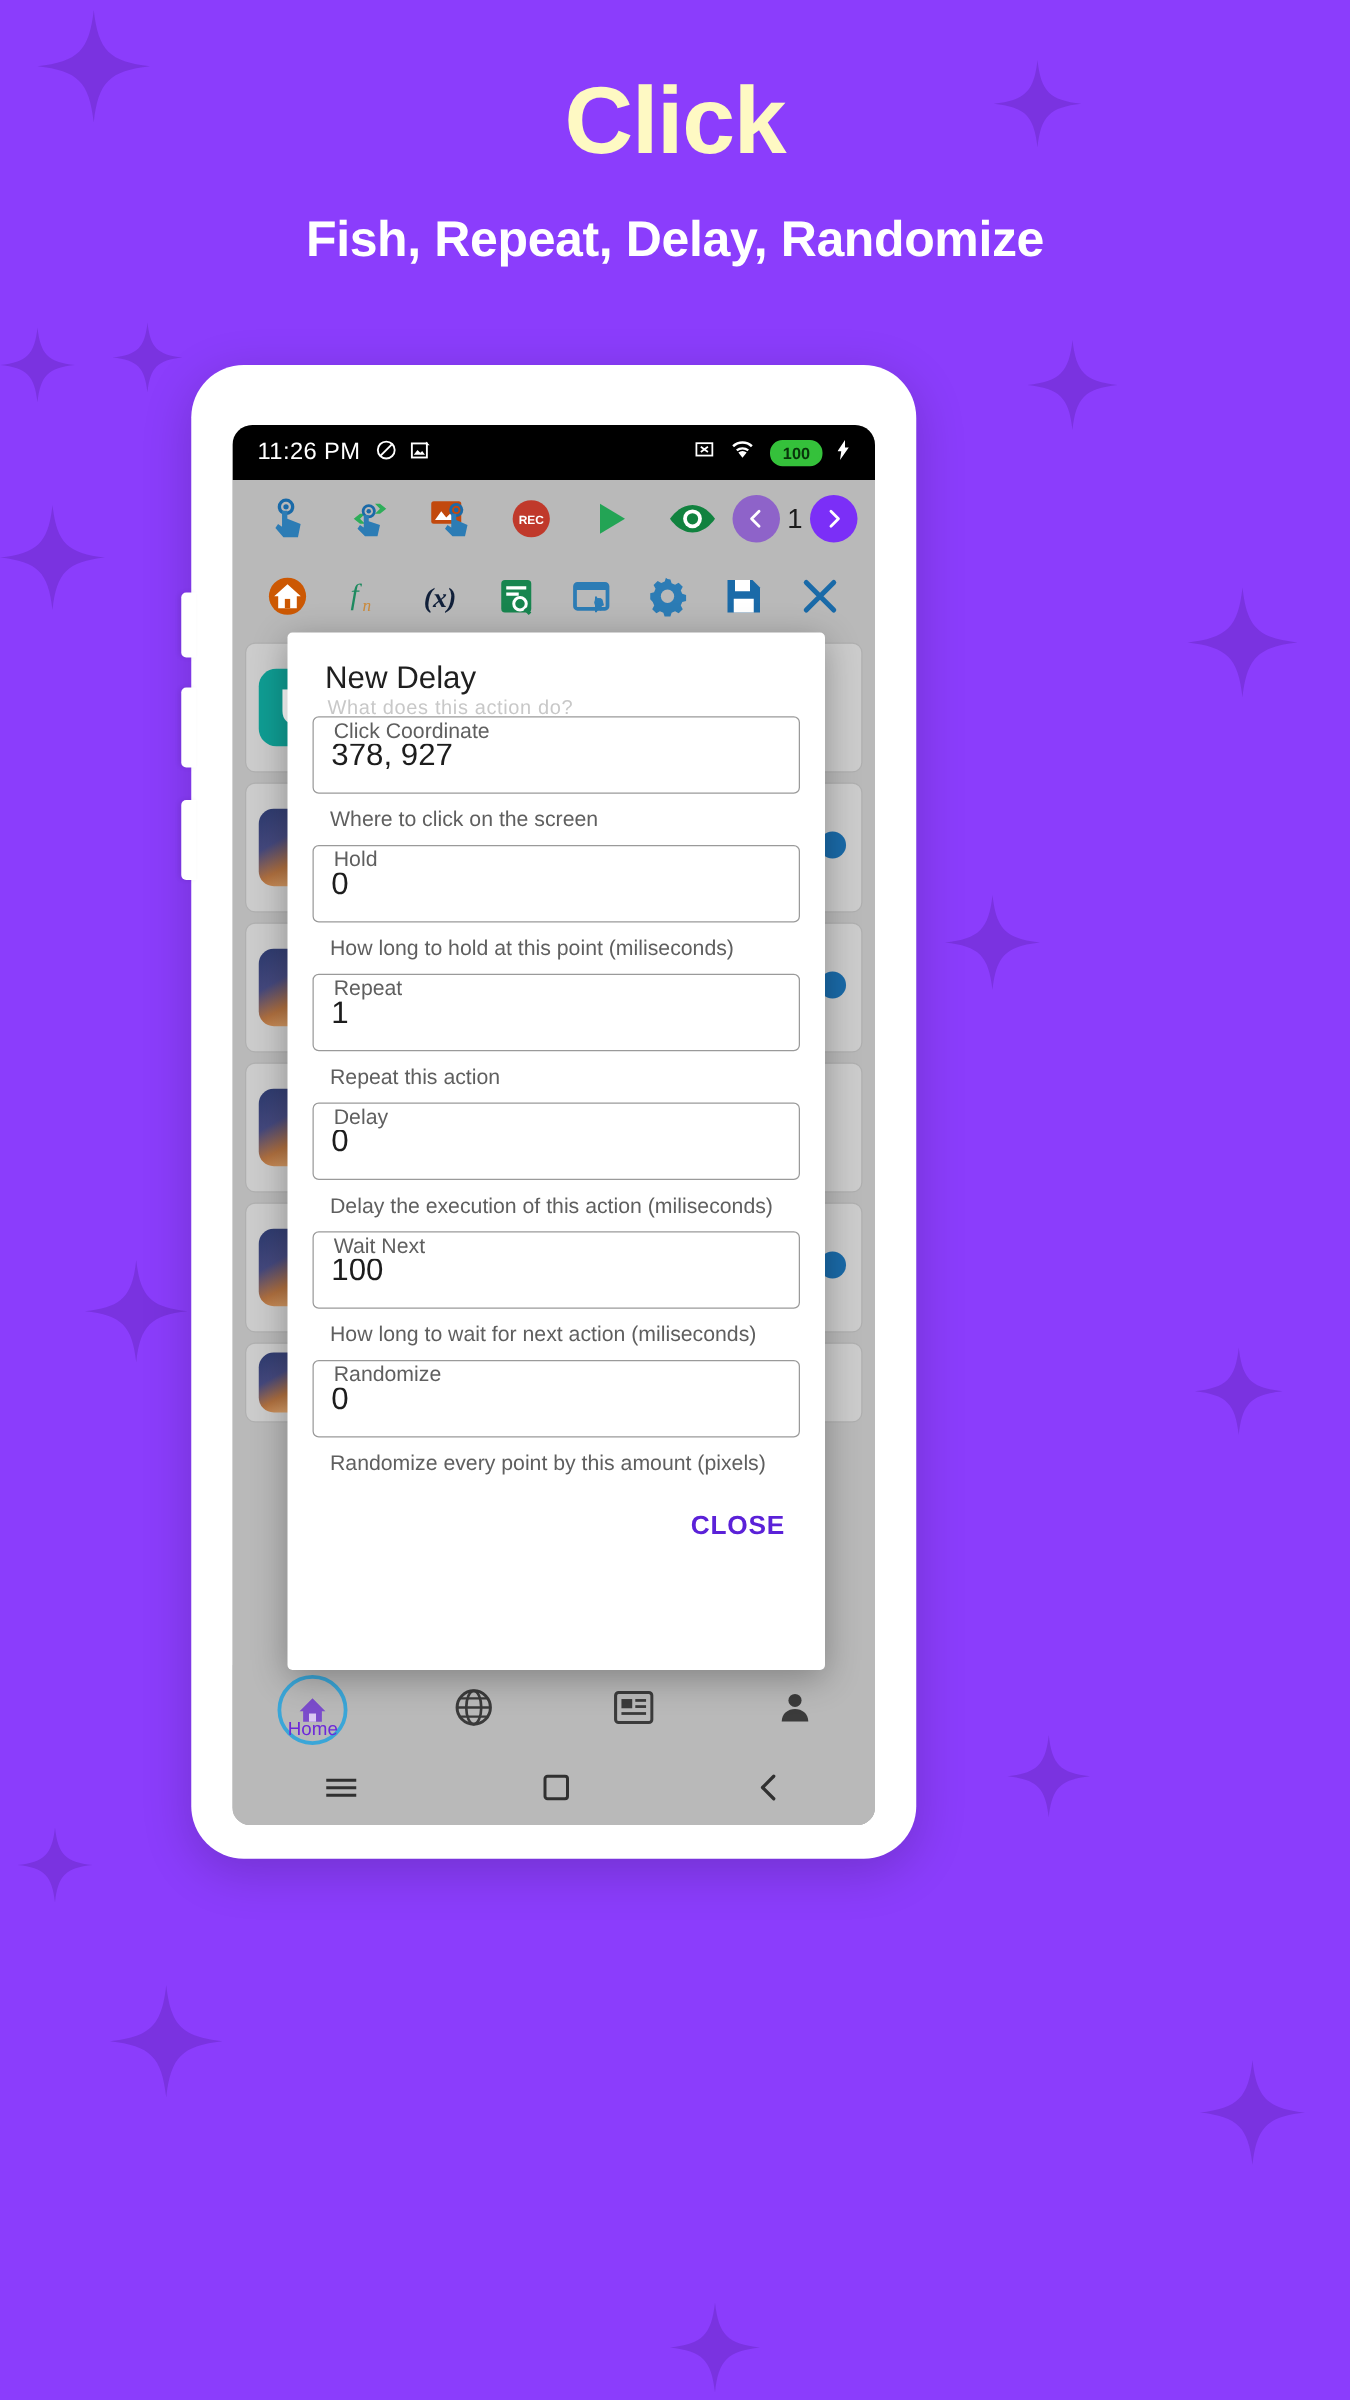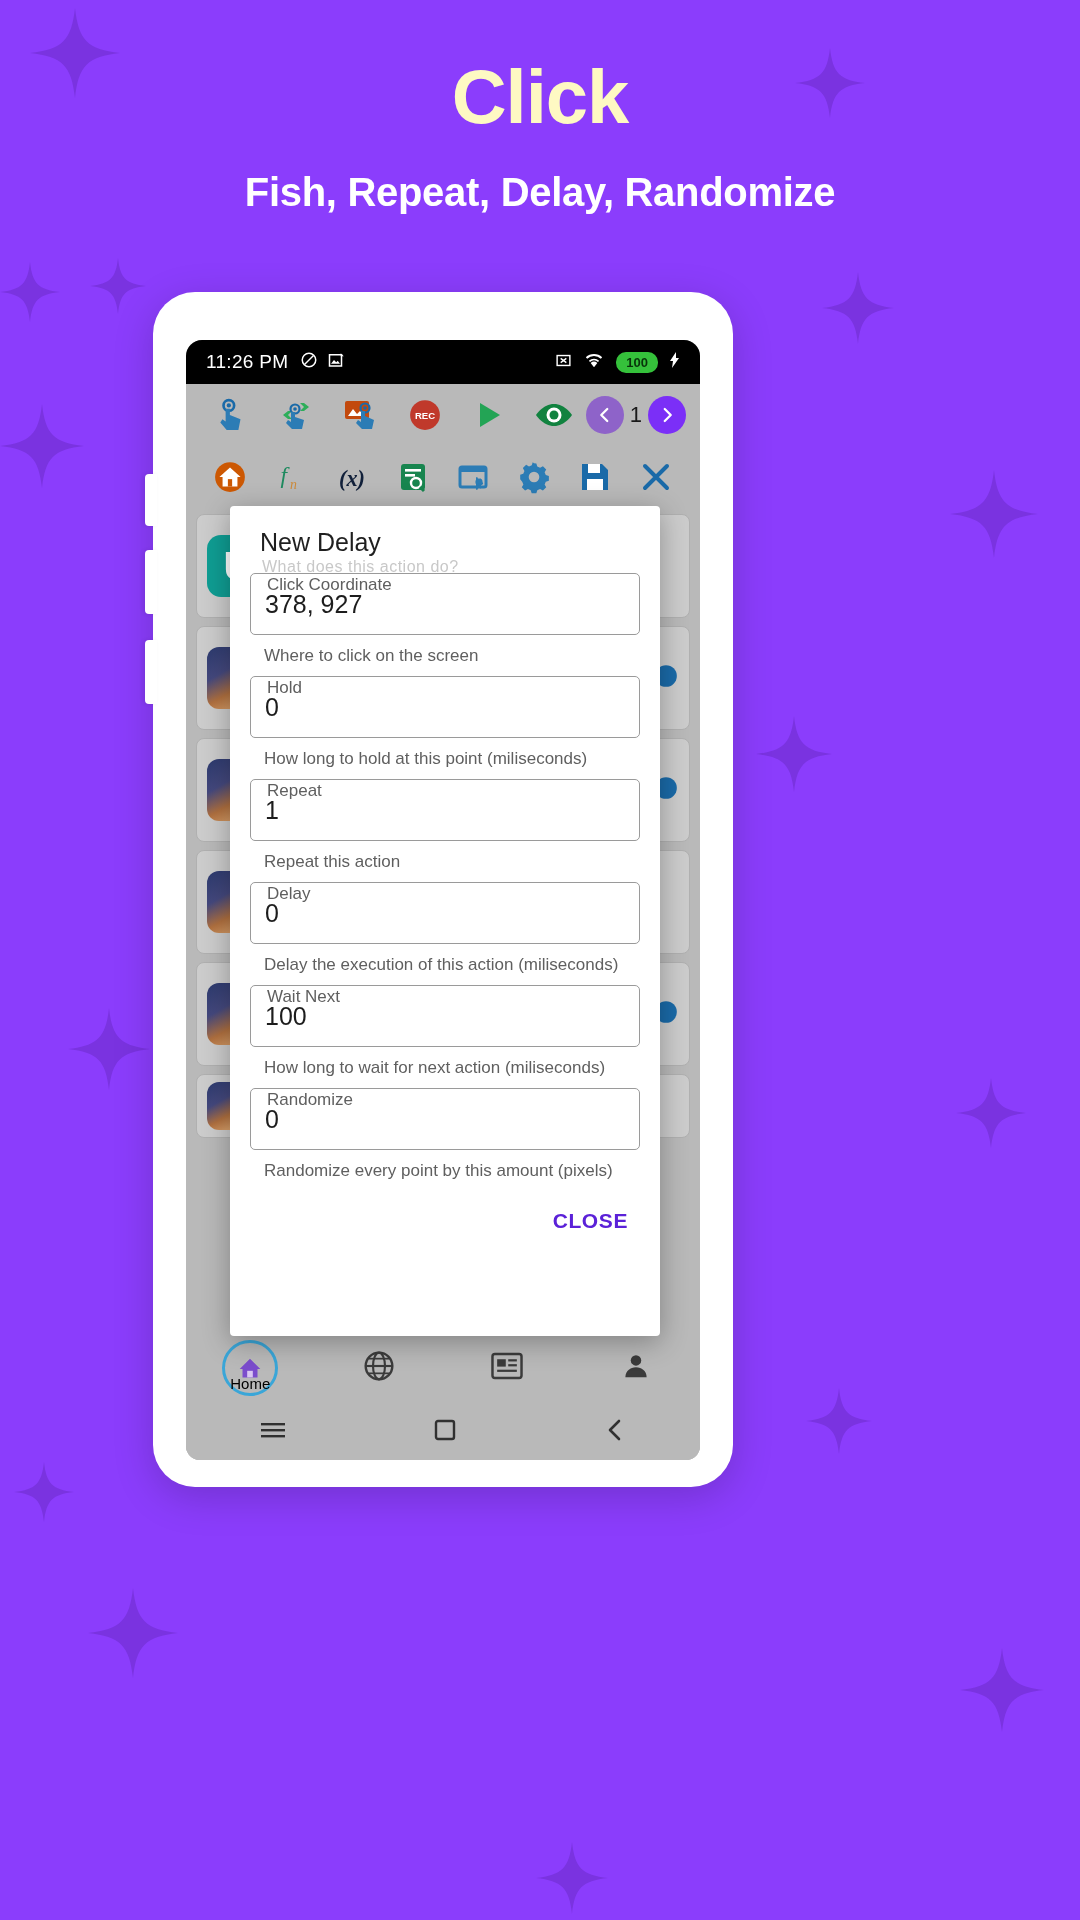--- a/index.html
+++ b/index.html
@@ -151,21 +151,21 @@
   }
   .nav-item { flex: 1; display: flex; flex-direction: column; align-items: center; justify-content: center; color: #3b3b3b; position: relative; }
   .nav-home-ring {
     width: 56px; height: 56px; border-radius: 50%;
     border: 3px solid #3aa6d8;
     display: flex; align-items: center; justify-content: center;
     background: #b9b9b9;
   }
   .nav-home-label {
     position: absolute; bottom: 4px;
-    font-size: 15px; color: #000000;
+    font-size: 15px; color: #6d28d9;
   }
   .sys-nav {
     position: absolute; left: 0; bottom: 0;
     width: 100%; height: 56px;
     background: #b9b9b9;
     display: flex; align-items: center; justify-content: space-around;
     color: #303030;
   }
 
   

